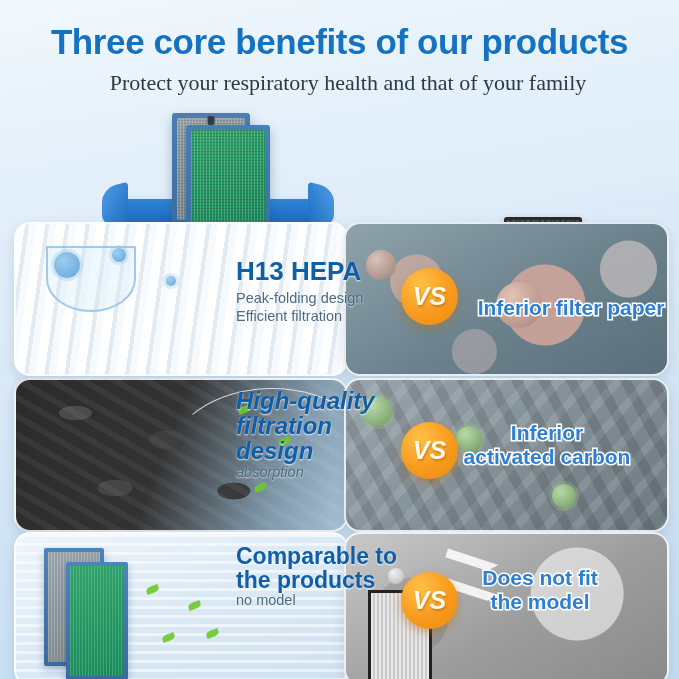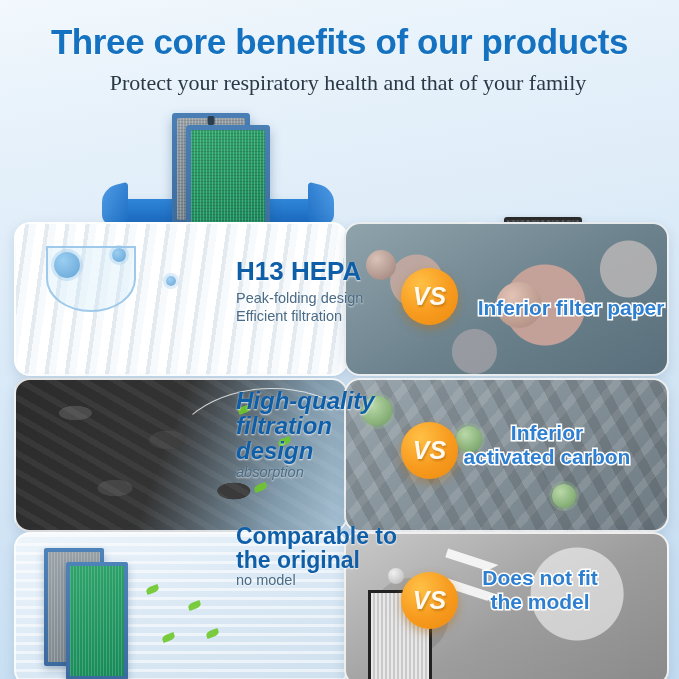--- a/index.html
+++ b/index.html
@@ -211,21 +211,21 @@
     text-shadow:0 1px 2px rgba(255,255,255,.85);
   }
   .lbl .sub{
     color:#4a6b86;font-size:14.5px;line-height:1.22;margin-top:5px;
     text-shadow:0 1px 2px rgba(255,255,255,.8);
   }
   #label-hepa{left:236px;top:258px;width:178px;}
   #label-hepa .head{font-size:26px;}
   #label-carbon{left:236px;top:388px;width:178px;font-style:italic;}
   #label-carbon .head{font-size:24px;}
-  #label-original{left:236px;top:524px;width:190px;}
+  #label-original{left:236px;top:544px;width:190px;}
   #label-original .head{font-size:23px;}
 
   .lbl-neg{
     position:absolute;text-align:center;font-weight:bold;color:#2f7fd0;line-height:1.15;
     -webkit-text-stroke:3px #fff;paint-order:stroke fill;
   }
   #label-inferior-paper{left:456px;top:296px;width:230px;font-size:21px;}
   #label-inferior-carbon{left:432px;top:421px;width:230px;font-size:21px;}
   #label-not-fit{left:440px;top:566px;width:200px;font-size:21px;}
 
@@ -339,21 +339,21 @@
 
   <div class="lbl" id="label-carbon">
     <div class="head">High-quality</div>
     <div class="head">filtration</div>
     <div class="head">design</div>
     <div class="sub" style="margin-top:0">absorption</div>
   </div>
 
   <div class="lbl" id="label-original">
     <div class="head">Comparable to</div>
-    <div class="head">the original</div>
+    <div class="head">the products</div>
     <div class="sub" style="margin-top:0">no model</div>
   </div>
 
   <div class="lbl-neg" id="label-inferior-paper">Inferior filter paper</div>
 
   <div class="lbl-neg" id="label-not-fit">
     <div>Does not fit</div>
     <div>the model</div>
   </div>
 

